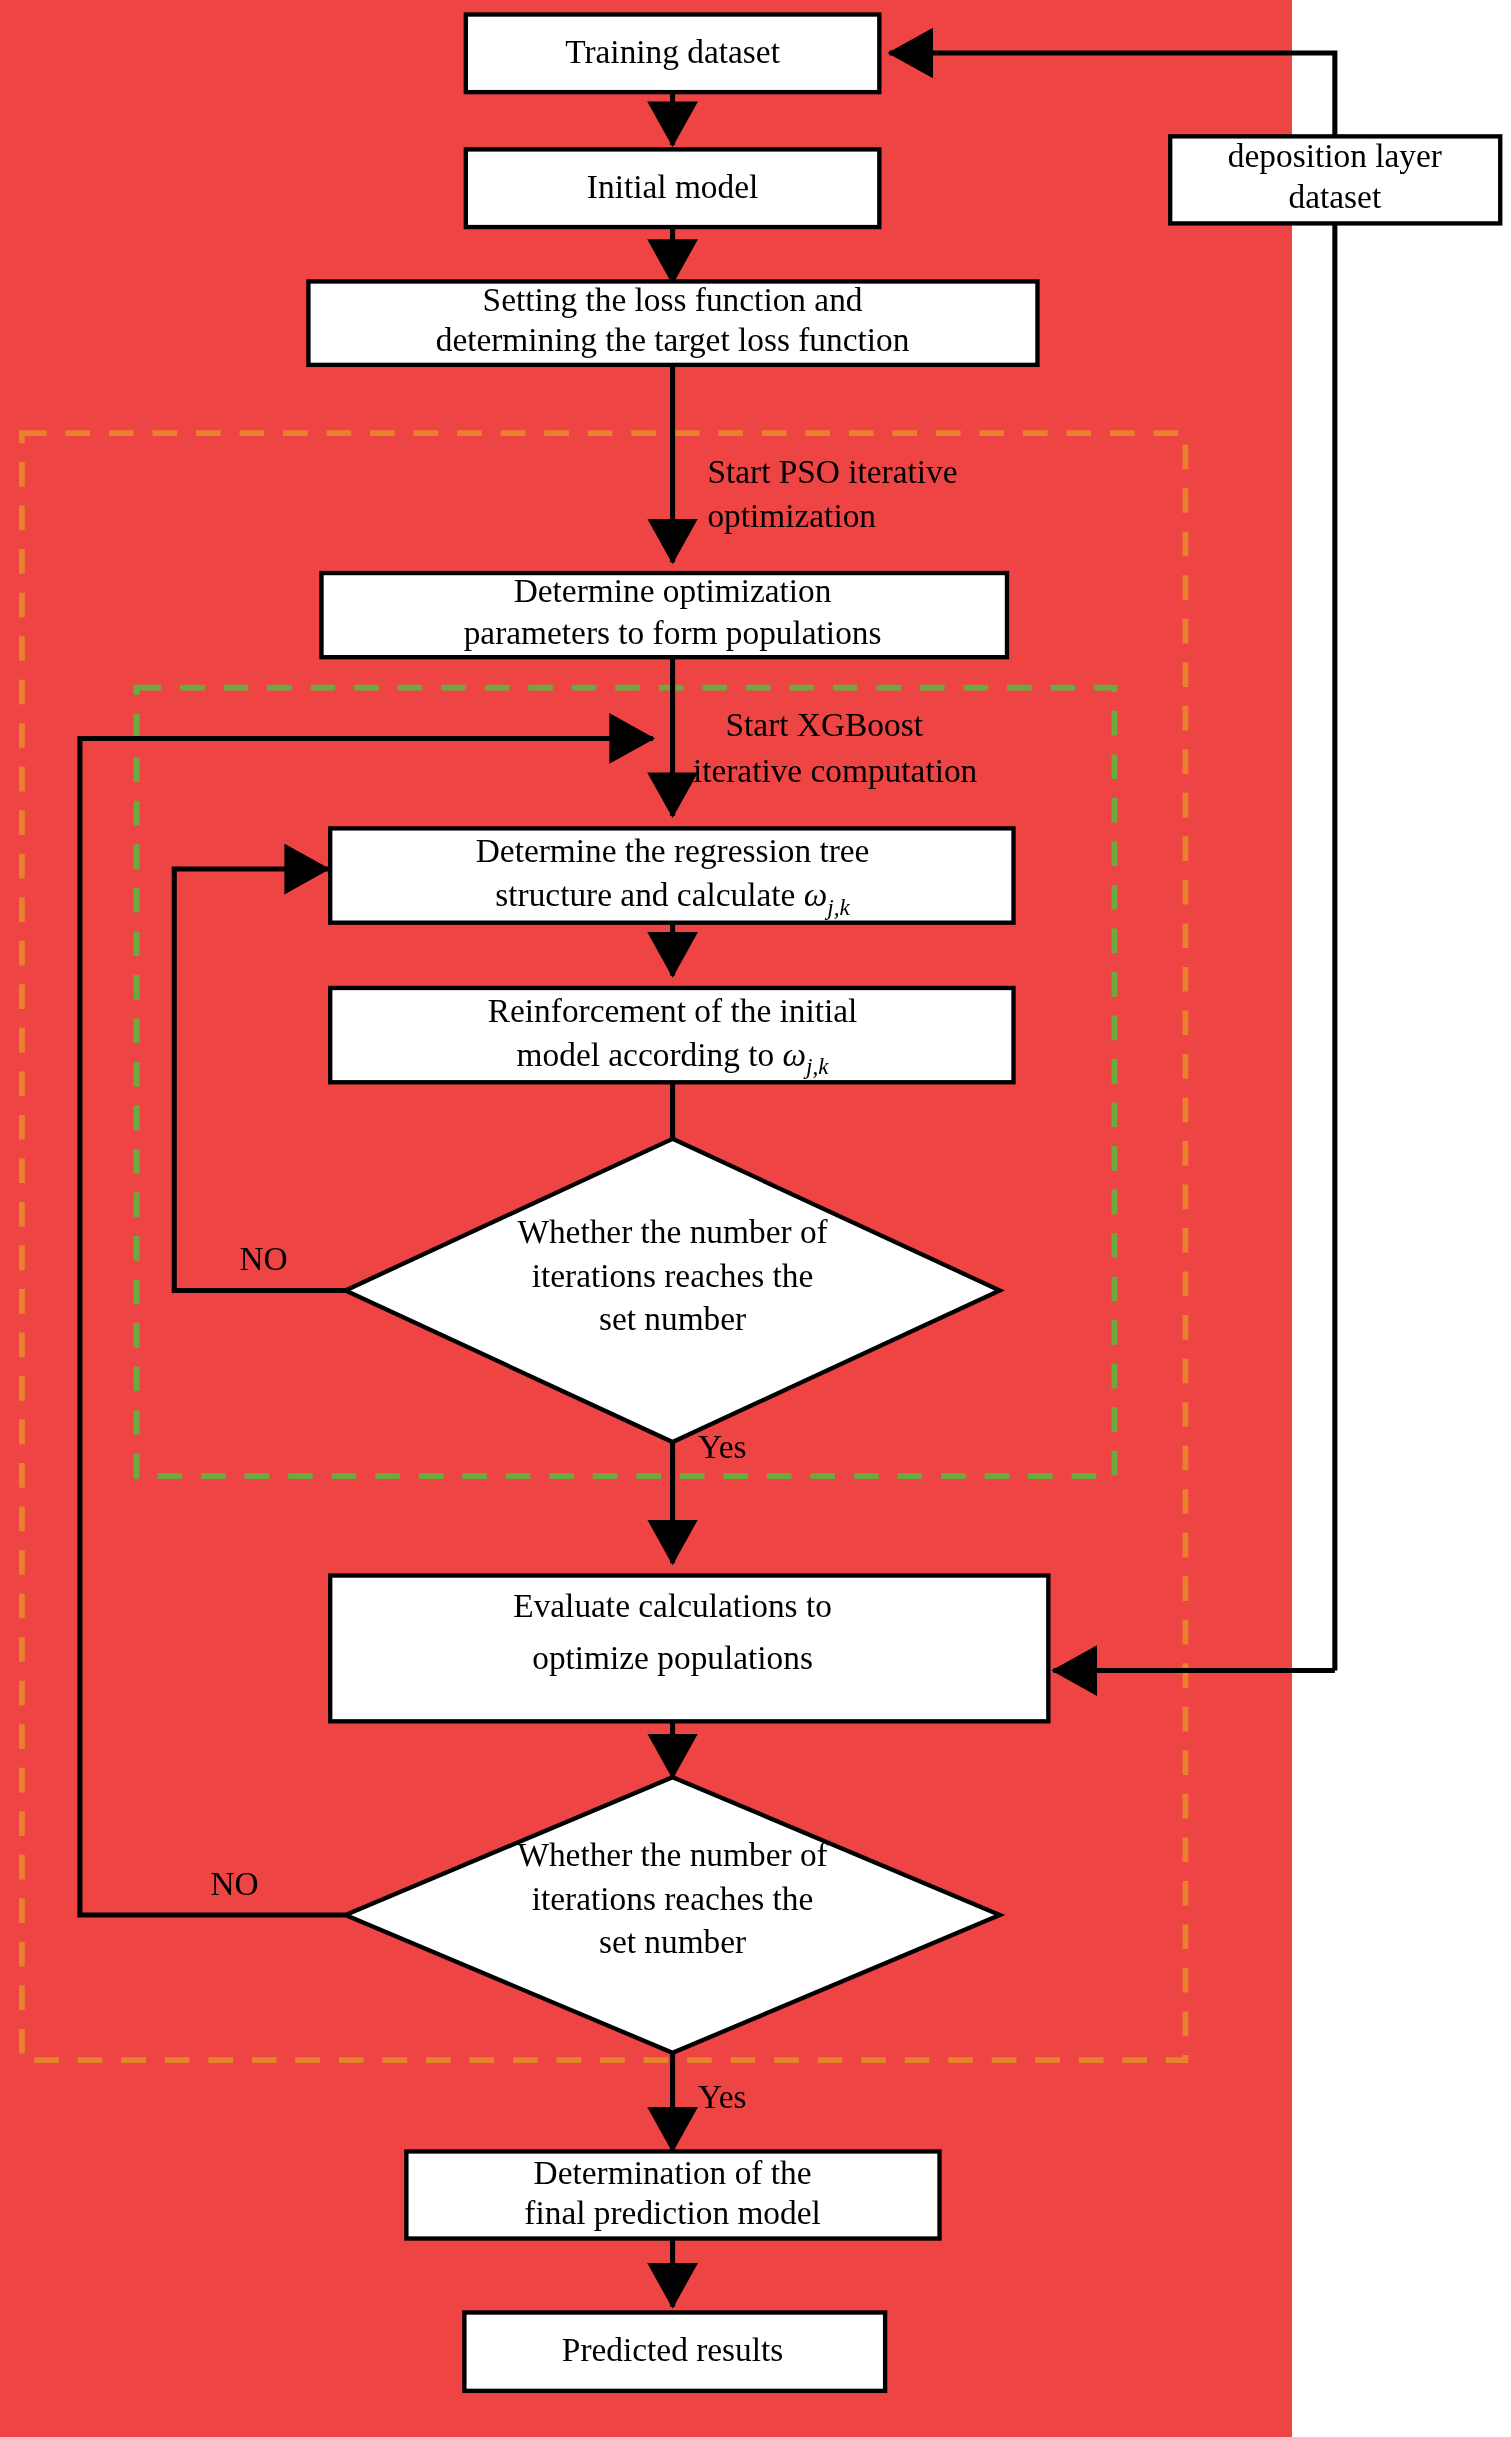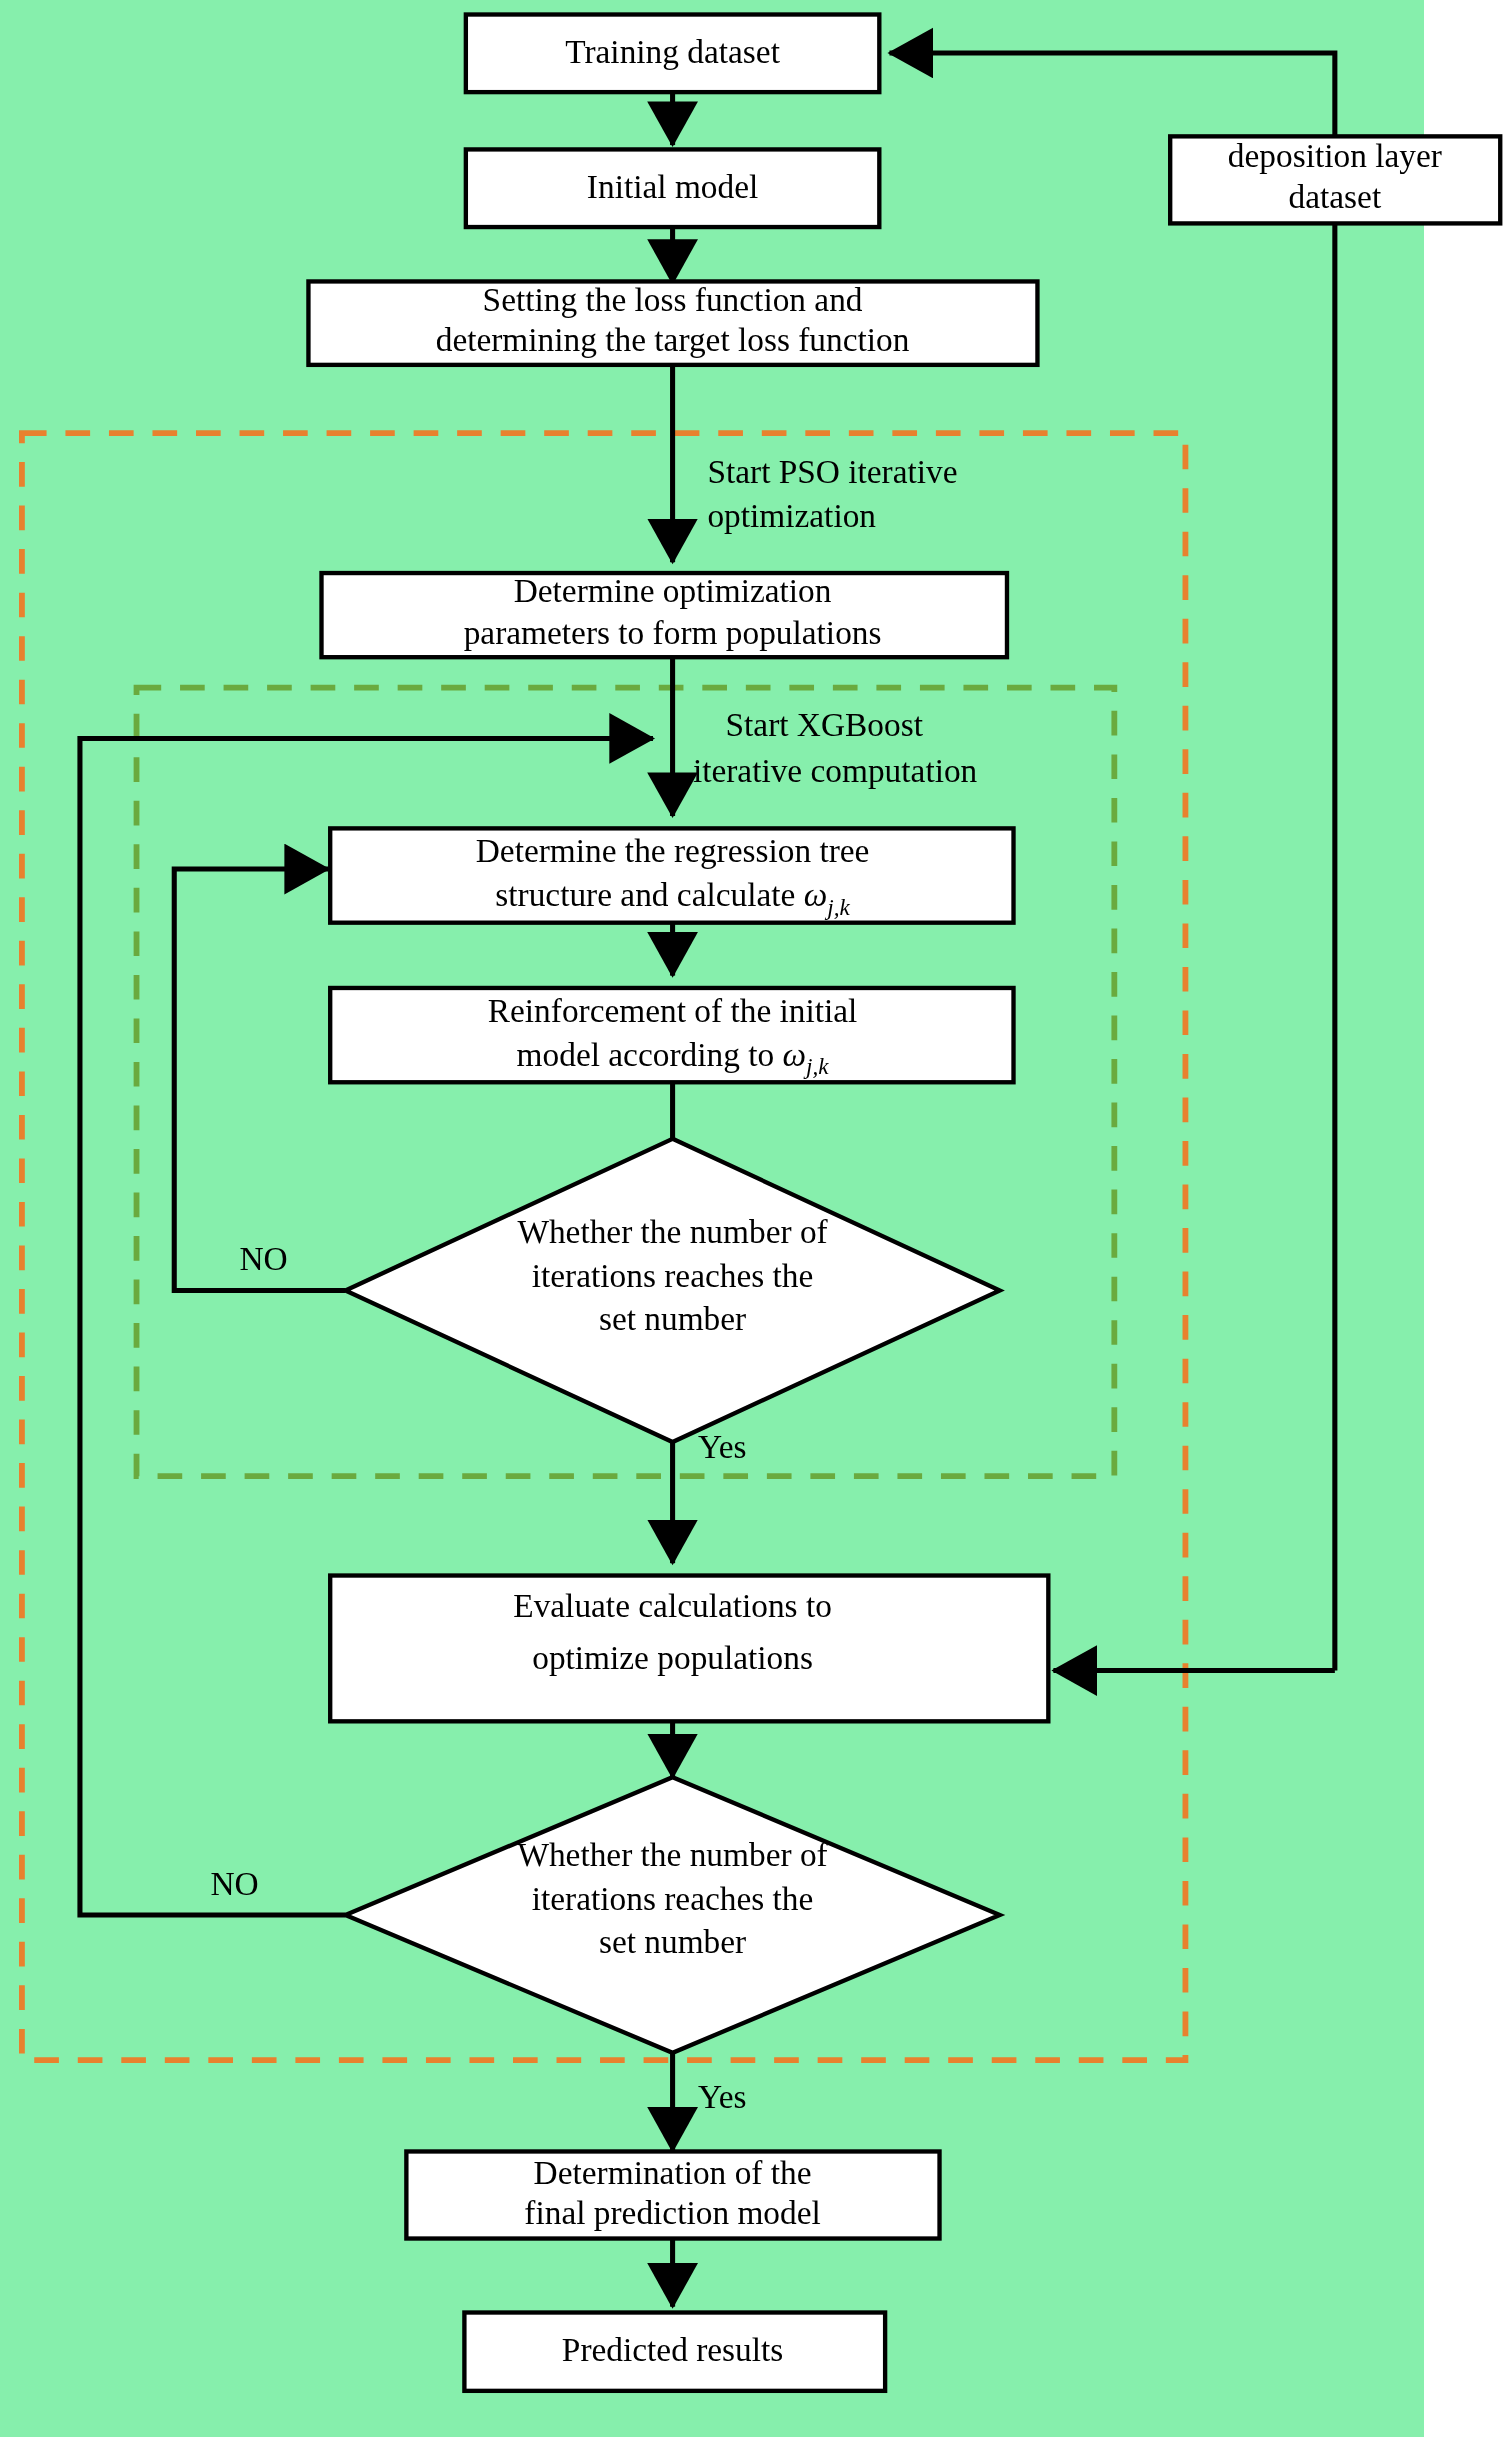--- a/index.html
+++ b/index.html
@@ -1,16 +1,16 @@
 <!DOCTYPE html>
 <html style="font-size:11.6px"><head>
 <meta charset="utf-8">
 <style>
   html,body{margin:0;padding:0;background:#ffffff;}
-  #stage{position:relative;width:1424px;height:2438px;background:#86efac;
+  #stage{position:relative;width:1292px;height:2438px;background:#ef4444;
          font-family:"Liberation Serif","DejaVu Serif",serif;}
   svg{position:absolute;left:0;top:0;width:1512px;height:2438px;}
   .node-label{font-family:"Liberation Serif","DejaVu Serif",serif;
               font-size:46px;fill:#000;text-anchor:middle;dominant-baseline:middle;}
   .edge-label{font-family:"Liberation Serif","DejaVu Serif",serif;
               font-size:46px;fill:#000;dominant-baseline:middle;}
   .sub{font-size:32px;font-style:italic;}
   .omega{font-style:italic;font-family:"Liberation Serif","DejaVu Serif",serif;}
   .shape{fill:#ffffff;stroke:#000000;stroke-width:6;}
   .conn{stroke:#000000;stroke-width:7;fill:none;}

